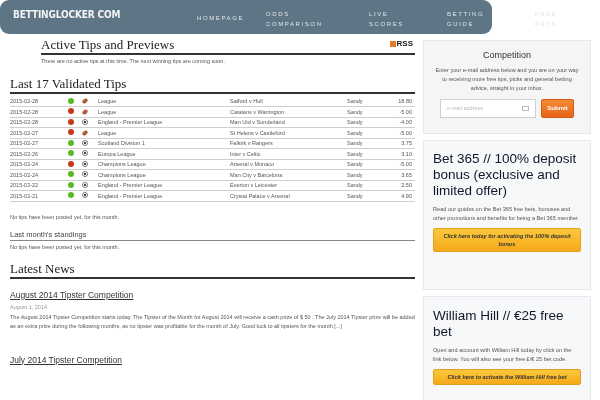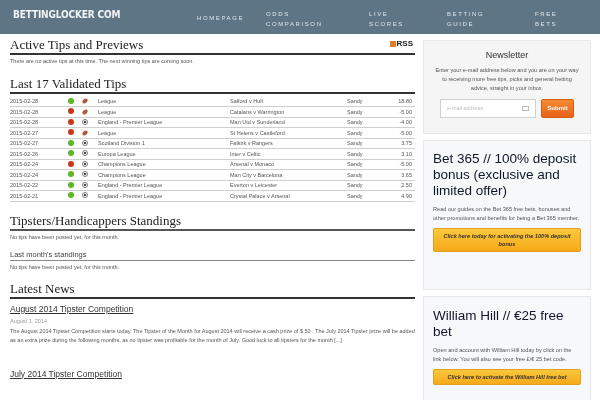--- a/index.html
+++ b/index.html
@@ -1,38 +1,38 @@
 <!DOCTYPE html>
 <html><head>
 <meta charset="utf-8">
 <style>
   * { box-sizing: border-box; margin: 0; padding: 0; }
   html, body { width: 600px; height: 400px; overflow: hidden; background: #ffffff; font-family: "Liberation Sans", sans-serif; color: #333; }
-  .topbar { position: absolute; left: 0; top: 0; width: 600px; height: 34px; background: #5e7585; }
+  .topbar { position: absolute; left: 0; top: 0; width: 492px; height: 34px; background: #5e7585; border-radius: 9px; }
   .logo { position: absolute; left: 13px; top: 8px; color: #f2f4f5; font-family: "DejaVu Sans", sans-serif; font-size: 11px; font-weight: bold; letter-spacing: -0.2px; transform: scaleX(0.82); transform-origin: left; }
   .nav-item { position: absolute; color: #dfe6ea; font-size: 6px; letter-spacing: 1.6px; line-height: 10px; cursor: pointer; }
   .nav-item span { display: block; }
 
   .main { position: absolute; left: 10px; top: 38px; width: 405px; }
   h2.sec { font-family: "Liberation Serif", serif; font-weight: normal; font-size: 13px; color: #222; border-bottom: 2px solid #333; line-height: 14px; padding-bottom: 1px; }
   h2.sec.tips-standings { border-bottom-color: #555; }
   .note { font-size: 5.5px; color: #555; margin-top: 3px; }
   .rss { position: absolute; right: 2px; top: 1px; font-size: 8px; font-weight: bold; color: #222; display: flex; align-items: center; }
   .rss-box { width: 6px; height: 6px; background: #e67a2a; margin-right: 1px; display: inline-block; }
 
   table.tips { width: 405px; border-collapse: collapse; font-size: 5.5px; color: #555; margin-top: 2px; }
   table.tips td { height: 10.5px; border-bottom: 1px solid #cfcfcf; padding: 0; vertical-align: middle; }
   .dot { width: 6px; height: 6px; border-radius: 50%; display: inline-block; }
   .dot.win { background: #5ab823; }
   .dot.loss { background: #c8371a; }
   .sport-rugby { display: inline-block; width: 6px; height: 4px; background: #b45a3c; border-radius: 50%; transform: rotate(-35deg); }
   .sport-soccer { display: inline-block; width: 6px; height: 6px; border-radius: 50%; border: 1px solid #777; background: radial-gradient(circle, #444 30%, #fff 35%); }
 
   .subh { font-size: 7.5px; color: #444; border-bottom: 1px solid #888; padding-bottom: 1px; margin-top: 10px; }
-  .news-title { font-size: 8.5px; color: #333; text-decoration: underline; margin-top: 5px; cursor: pointer; }
+  .news-title { font-size: 8.5px; color: #333; text-decoration: underline; margin-top: 11px; cursor: pointer; }
   .news-date { font-size: 5.5px; color: #999; margin-top: 4px; }
   .news-body { font-size: 5.5px; color: #555; line-height: 9px; margin-top: 3px; }
 
   .sidebar { position: absolute; left: 423px; top: 40px; width: 168px; }
   .card { background: #f7f8fa; border: 1px solid #e6e8eb; margin-bottom: 6px; padding: 6px 9px 8px 9px; }
   .card.nl { background: #f5f5f5; text-align: center; padding-top: 9px; height: 94px; }
   .nl-title { font-size: 9px; color: #333; }
   .nl-text { font-size: 5.6px; color: #555; line-height: 9px; margin-top: 6px; }
   .nl-form { display: flex; justify-content: center; margin-top: 6px; gap: 5px; }
   .nl-input { width: 96px; height: 19px; border: 1px solid #d0d0d0; background: #fff; font-size: 5.5px; color: #bbb; text-align: left; padding-left: 6px; line-height: 17px; position: relative; }
@@ -63,21 +63,21 @@
     <span>BETTING</span>
     <span>GUIDE</span>
   </div>
   <div class="nav-item" style="left:535px;top:9px;">
     <span>FREE</span>
     <span>BETS</span>
   </div>
 </div>
 
 <div class="main">
-  <div style="position:relative;">
+  <div style="position:relative;margin-left:31px;">
     <h2 class="sec">Active Tips and Previews</h2>
     <div class="rss">
       <span class="rss-box"></span>
       <span>RSS</span>
     </div>
     <div class="note">There are no active tips at this time. The next winning tips are coming soon.</div>
   </div>
 
   <div style="margin-top:13px;">
     <h2 class="sec">Last 17 Validated Tips</h2>
@@ -180,38 +180,37 @@
             <td>England - Premier League</td>
             <td>Crystal Palace v Arsenal</td>
             <td>Sandy</td>
             <td style="text-align:right;padding-right:3px;">4.90</td>
           </tr>
         </tbody>
     </table>
   </div>
 
   <div style="margin-top:12px;">
-    <h2 class="sec tips-standings">Tipsters/Handicappers Standings</h2>
     <div class="note">No tips have been posted yet, for this month.</div>
     <div class="subh">Last month's standings</div>
     <div class="note">No tips have been posted yet, for this month.</div>
   </div>
 
   <div style="margin-top:12px;">
     <h2 class="sec">Latest News</h2>
     <div class="news-title">August 2014 Tipster Competition</div>
     <div class="news-date">August 1, 2014</div>
     <div class="news-body">The August 2014 Tipster Competition starts today. The Tipster of the Month for August 2014 will receive a cash prize of $ 50 . The July 2014 Tipster prize will be added as an extra prize during the following months, as no tipster was profitable for the month of July. Good luck to all tipsters for the month [...]</div>
     <div class="news-title" style="margin-top:24px;">July 2014 Tipster Competition</div>
   </div>
 </div>
 
 <div class="sidebar">
   <div class="card nl">
-    <div class="nl-title">Newsletter</div>
+    <div class="nl-title">Competition</div>
     <div class="nl-text">Enter your e-mail address below and you are on your way to receiving more free tips, picks and general betting advice, straight in your inbox.</div>
     <div class="nl-form">
       <div class="nl-input">
         <span>e-mail address</span>
         <span class="mail-icon"></span>
       </div>
       <div class="nl-submit">Submit</div>
     </div>
   </div>
 

